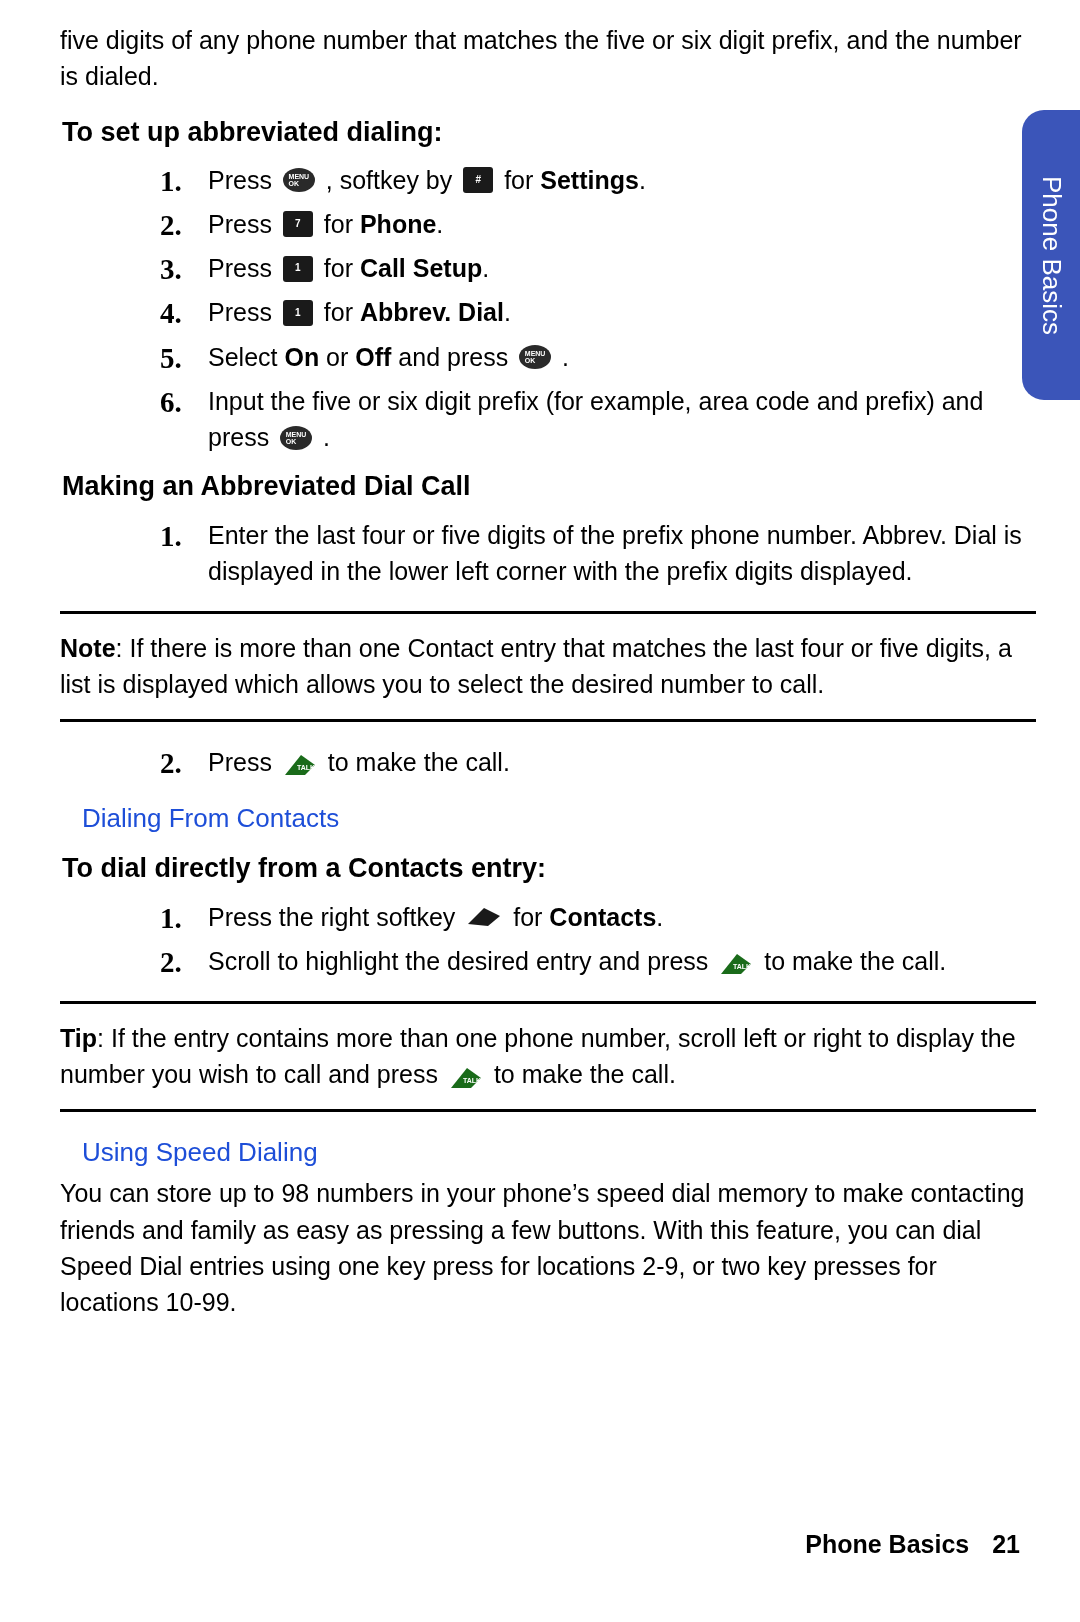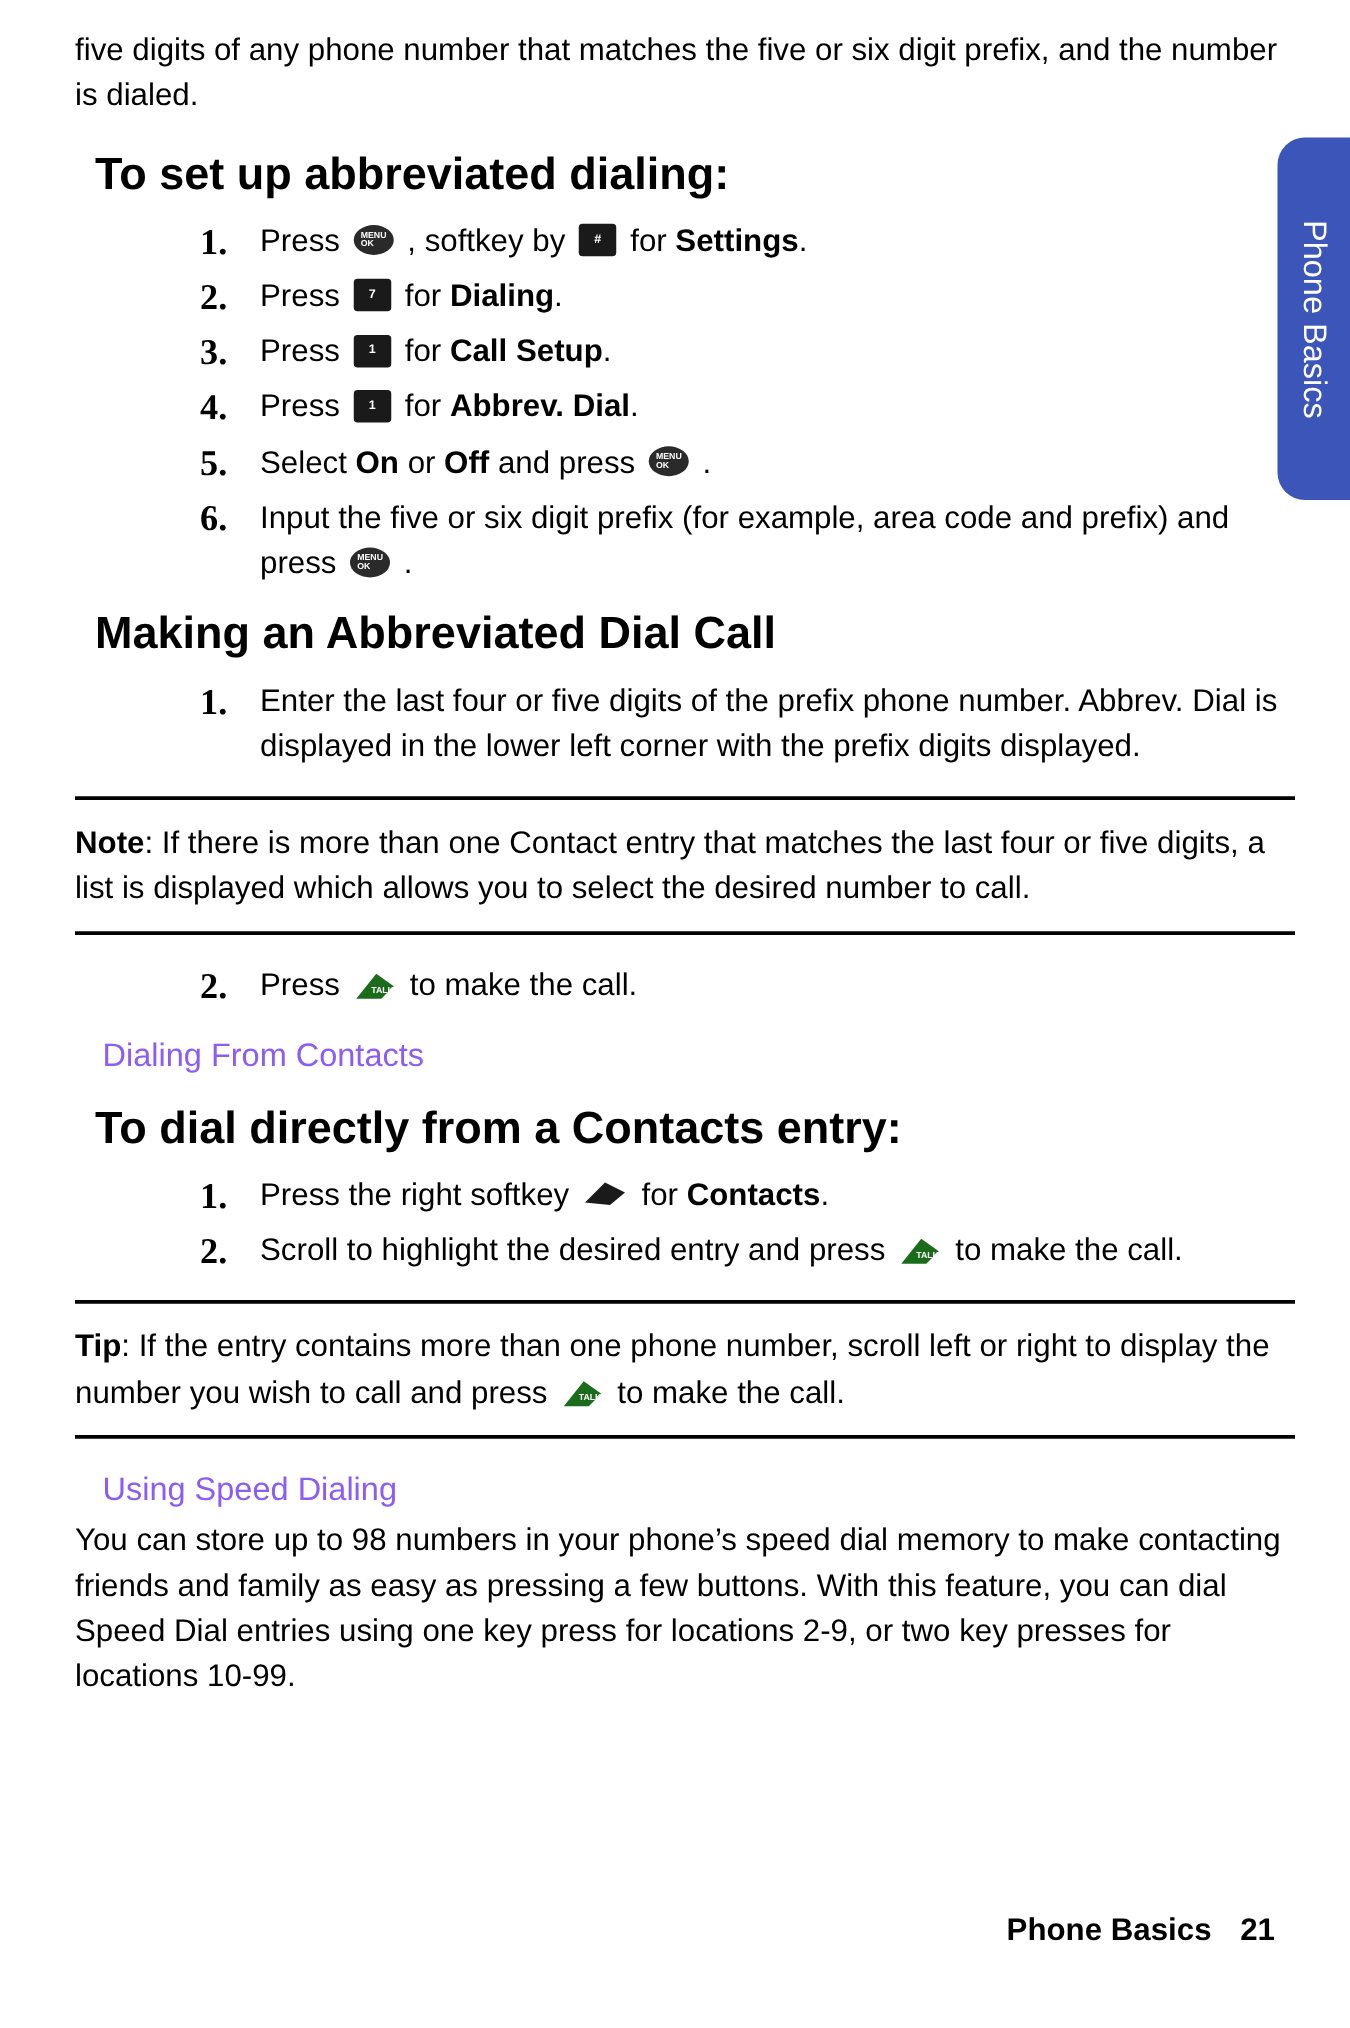--- a/index.html
+++ b/index.html
@@ -32,41 +32,41 @@
   .side-tab span {
     writing-mode: vertical-rl;
     color: #fff;
     font-size: 26px;
     font-family: Arial, Helvetica, sans-serif;
   }
   .intro { margin-bottom: 18px; }
   .subhead {
     font-family: Arial, Helvetica, sans-serif;
     font-weight: 900;
-    font-size: 36px;
-    margin: 12px 0 10px 16px;
+    font-size: 27px;
+    margin: 12px 0 10px 2px;
     font-stretch: condensed;
   }
   .steps { list-style: none; padding-left: 100px; }
   .steps li {
     position: relative;
     padding-left: 48px;
     margin: 8px 0;
   }
   .steps li .num {
     position: absolute;
     left: 0;
     top: -2px;
     font-family: Georgia, 'Times New Roman', serif;
     font-weight: bold;
     font-size: 29px;
   }
   .bold { font-weight: 700; font-family: Arial, sans-serif; }
   .sect-title {
-    color: #8b5cf6;
+    color: #1d4ed8;
     font-size: 26px;
     font-family: Arial, Helvetica, sans-serif;
     margin: 20px 0 4px 22px;
   }
   .rule-block {
     border-top: 3px solid #000;
     border-bottom: 3px solid #000;
     padding: 16px 0;
     margin: 22px 0;
   }
@@ -123,21 +123,21 @@
       <span>, softkey by </span>
       <span class="icon icon-key">#</span>
       <span> for </span>
       <span class="bold">Settings</span><span>.</span>
     </li>
     <li>
       <span class="num">2.</span>
       <span>Press </span>
       <span class="icon icon-key">7</span>
       <span> for </span>
-      <span class="bold">Dialing</span><span>.</span>
+      <span class="bold">Phone</span><span>.</span>
     </li>
     <li>
       <span class="num">3.</span>
       <span>Press </span>
       <span class="icon icon-key">1</span>
       <span> for </span>
       <span class="bold">Call Setup</span><span>.</span>
     </li>
     <li>
       <span class="num">4.</span>

